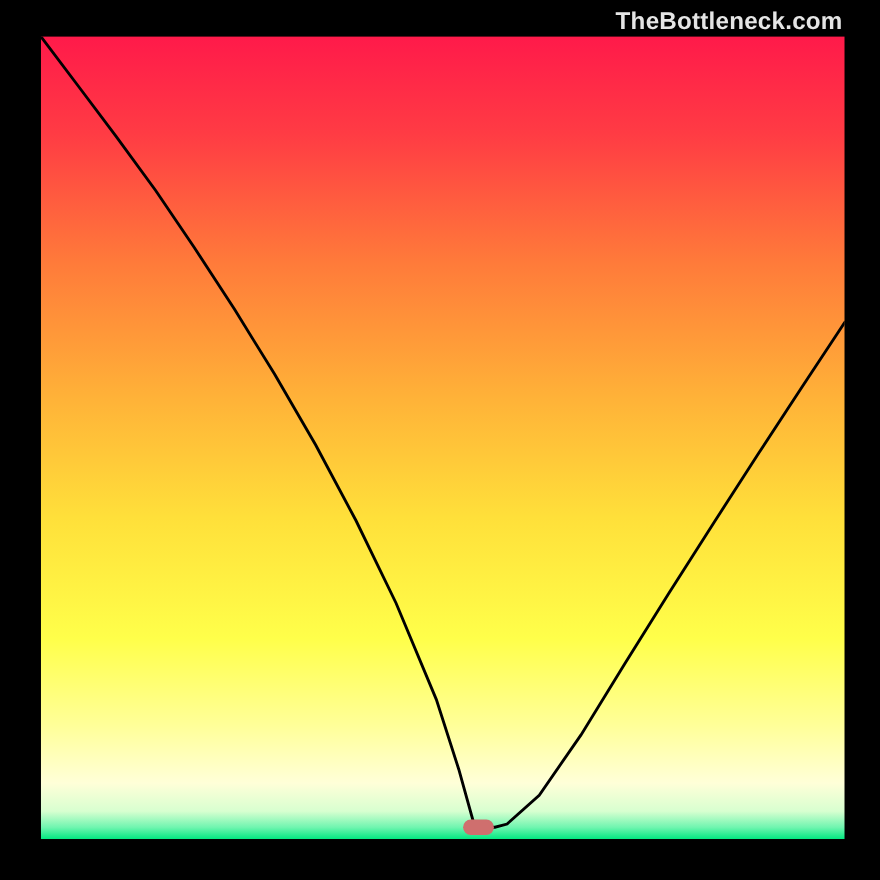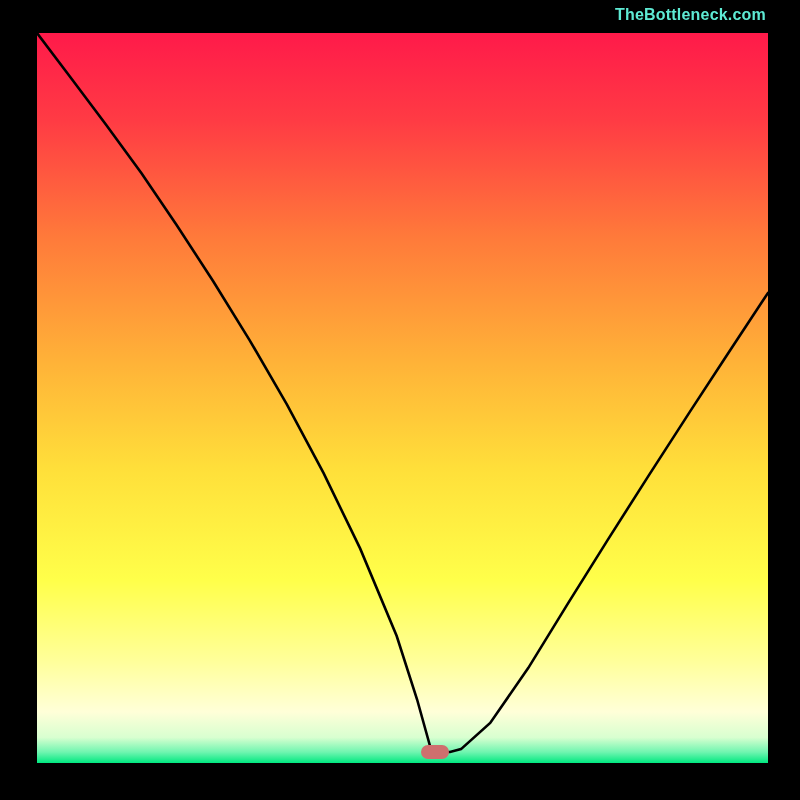--- a/index.html
+++ b/index.html
@@ -29,23 +29,23 @@
     left: 0;
     top: 0;
     width: 100%;
     height: 100%;
   }
   .attribution {
     position: absolute;
     top: 6px;
     right: 34px;
     font-family: Arial, Helvetica, sans-serif;
-    font-size: 16px;
+    font-size: 22px;
     font-weight: bold;
-    color: #5eead4;
+    color: #e5e5e5;
     letter-spacing: 0.2px;
   }
   svg.curve {
     position: absolute;
     left: 0;
     top: 0;
     width: 731px;
     height: 730px;
   }
   .marker {

